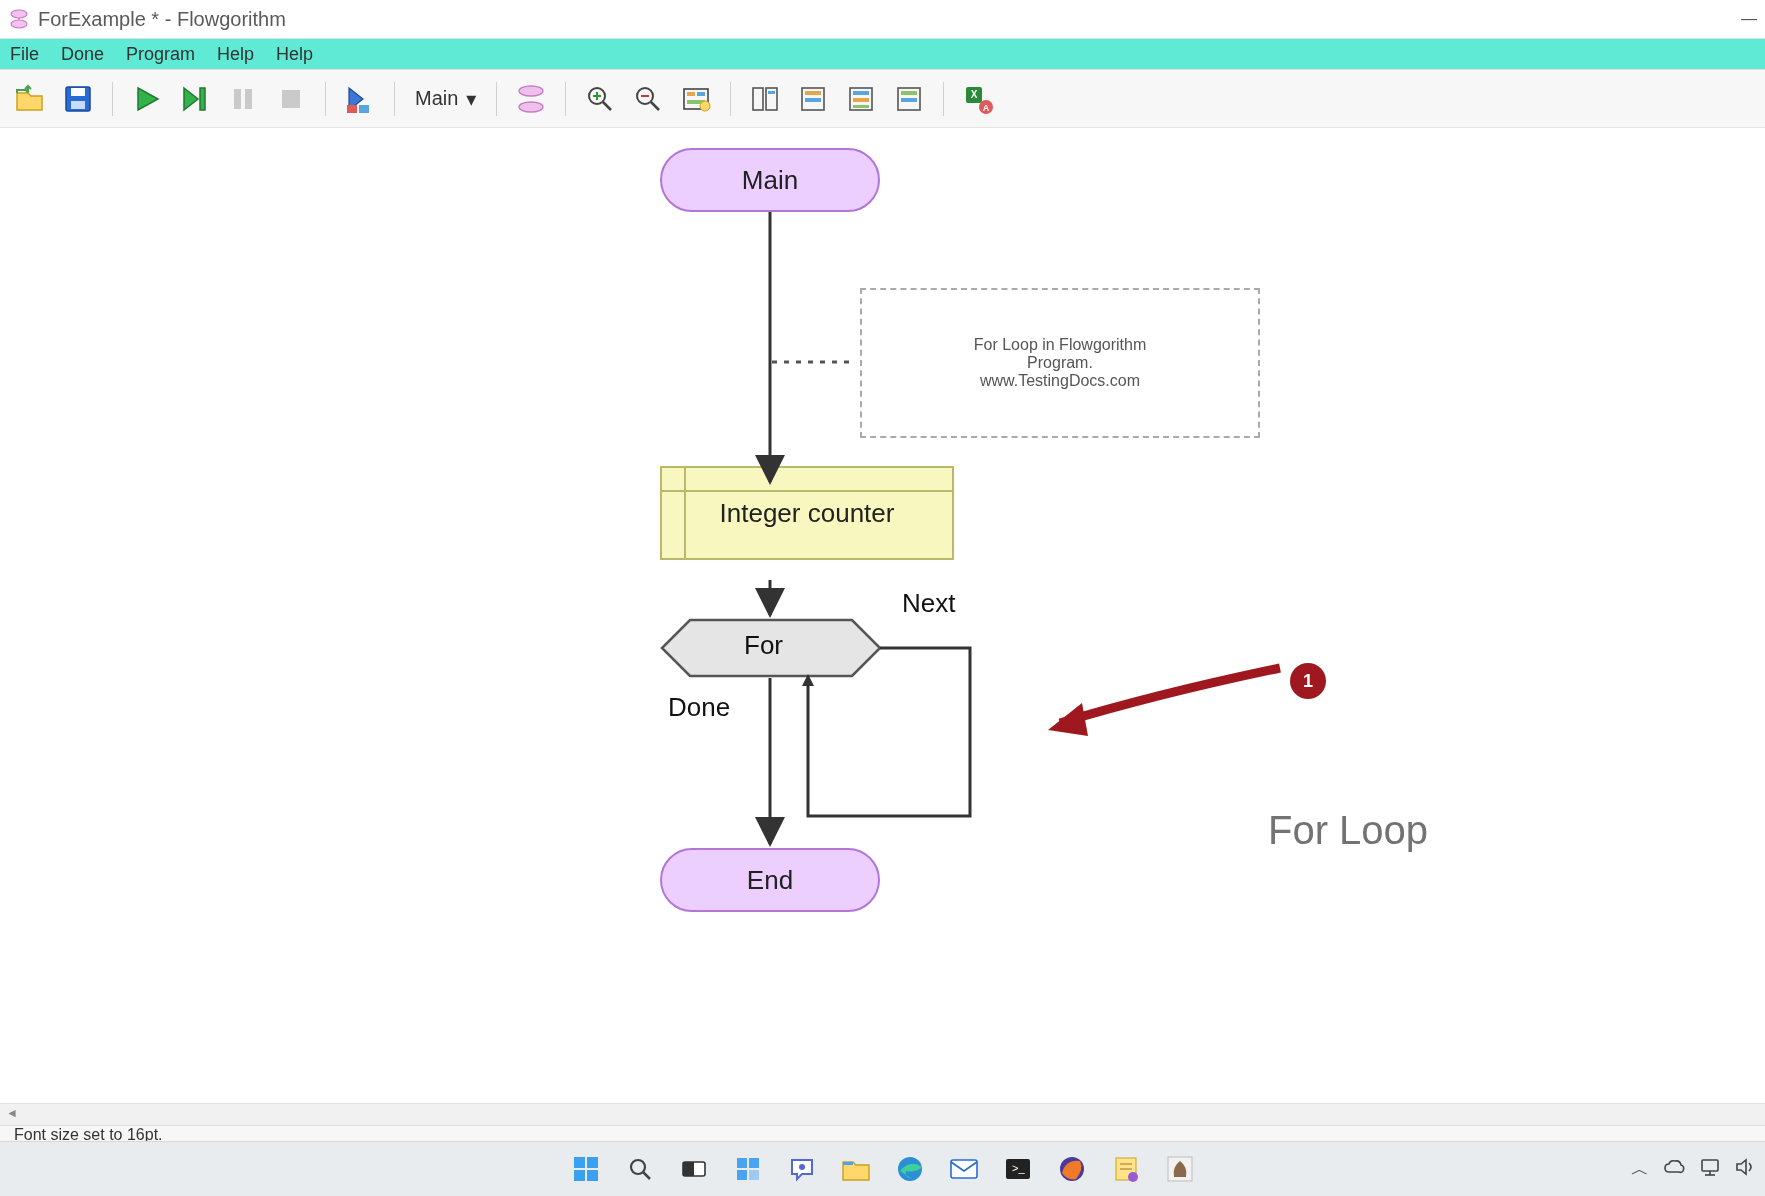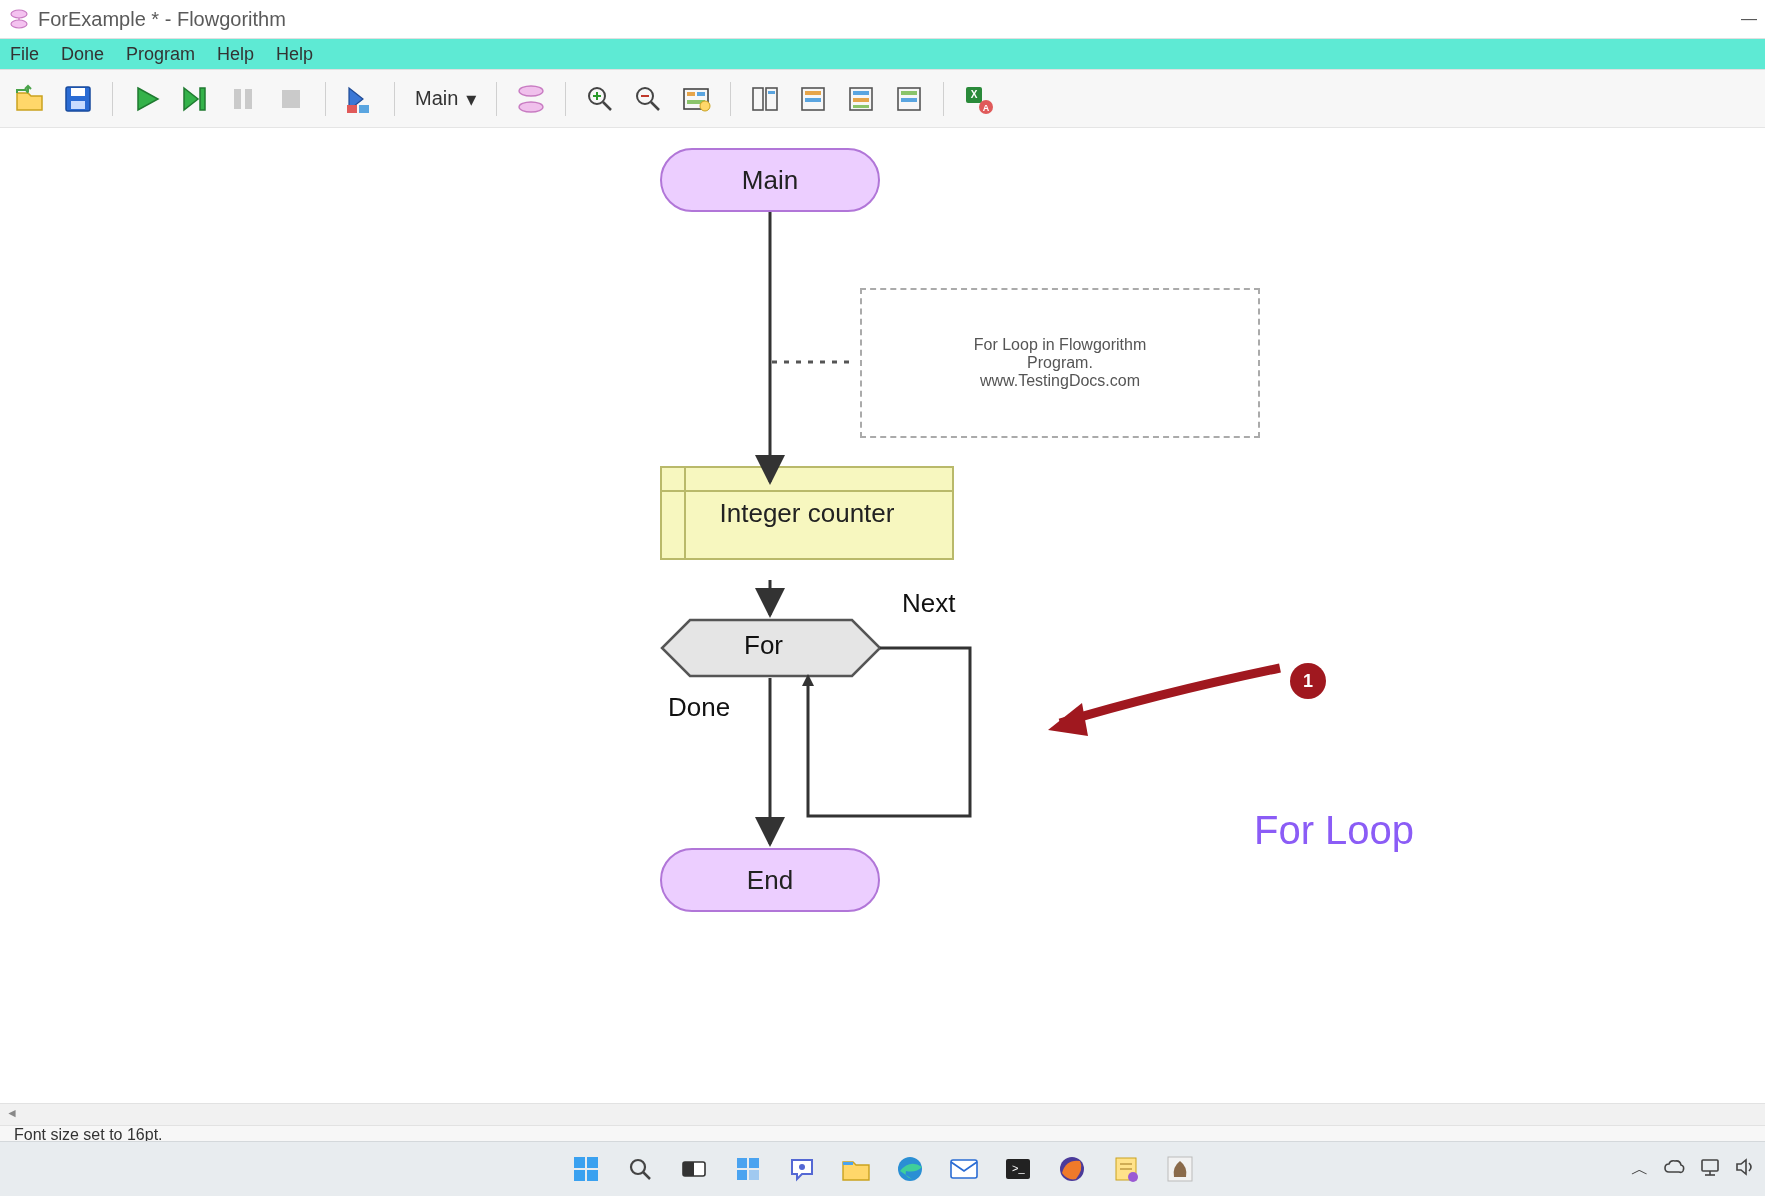--- a/index.html
+++ b/index.html
@@ -22,21 +22,21 @@
   .taskbar .tray { position: absolute; right: 8px; display: flex; gap: 14px; align-items: center; color: #444; font-size: 18px; }
   .taskbar .apps { display: flex; gap: 20px; align-items: center; }
   .taskbar .tb-icon { width: 34px; height: 34px; display:flex; align-items:center; justify-content:center; }
   
   .terminal { position:absolute; width: 220px; height: 64px; border-radius: 40px; background: #ecceff; border: 2px solid #b176d8; display:flex; align-items:center; justify-content:center; font-size: 26px; color:#222; }
   .declare { position:absolute; width: 294px; height: 94px; background: #f7f7bf; border: 2px solid #b9b96a; display:flex; align-items:center; justify-content:center; font-size: 26px; color:#222; }
   .declare::before { content:""; position:absolute; top:0; left:0; width:22px; height:100%; border-right:2px solid #b9b96a; }
   .declare::after { content:""; position:absolute; top:0; left:0; height:22px; width:100%; border-bottom:2px solid #b9b96a; }
   .comment-box { position:absolute; width: 400px; height: 150px; border: 2px dashed #aaa; background:#fff; display:flex; flex-direction:column; align-items:center; justify-content:center; font-size: 16px; color:#555; text-align:center; padding: 8px; }
   .annotation-badge { position:absolute; width:36px; height:36px; border-radius:50%; background:#a0181f; color:#fff; display:flex; align-items:center; justify-content:center; font-size:18px; font-weight:bold; }
-  .annotation-label { position:absolute; font-size: 40px; color:#8b5cf6; }
+  .annotation-label { position:absolute; font-size: 40px; color:#737373;margin-left:14px; }
   .for-label { position:absolute; font-size:26px; color:#111; }
 </style>
 </head>
 <body>
 
 <div class="titlebar">
   <span class="app-icon">
     <svg width="22" height="22" viewBox="0 0 22 22">
       <ellipse cx="11" cy="6" rx="8" ry="4" fill="#f4c2f0" stroke="#c87bc2" stroke-width="1.2"></ellipse>
       <ellipse cx="11" cy="16" rx="8" ry="4" fill="#f4c2f0" stroke="#c87bc2" stroke-width="1.2"></ellipse>

